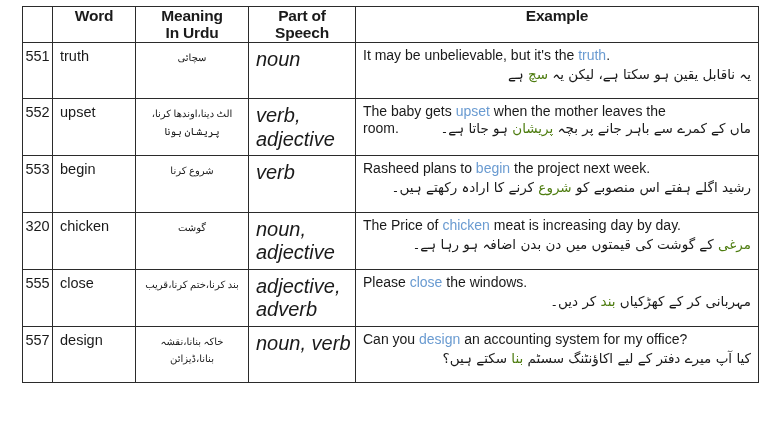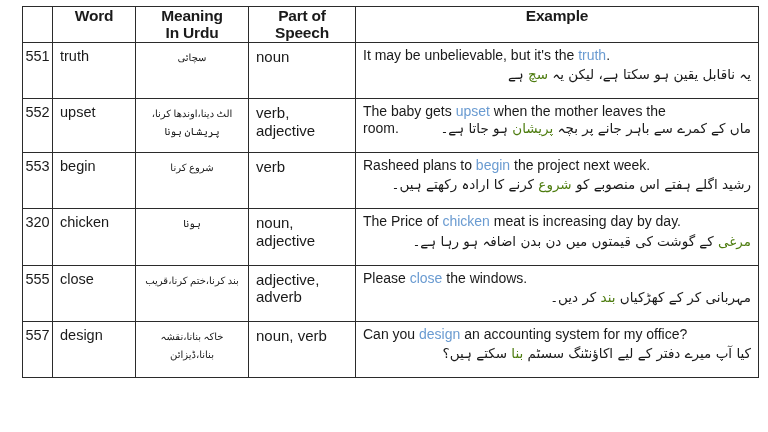--- a/index.html
+++ b/index.html
@@ -64,23 +64,24 @@
   td.urdu {
     text-align: center;
     font-size: 10px;
     padding: 6px 5px 5px 5px;
     direction: rtl;
     line-height: 1.75;
     font-family: Liberation Serif, serif;
   }
   td.urdu .urdu-line { display: block; }
   td.pos {
-    font-size: 15px;
+    font-size: 20px;
     padding: 5px 4px 4px 7px;
     line-height: 1.18;
+    font-style: italic;
   }
   td.example {
     padding: 4px 7px 15px 7px;
     font-size: 14px;
     line-height: 1.22;
   }
   .ex-en {
     display: block;
     text-align: left;
     white-space: normal;
@@ -181,21 +182,21 @@
           <td class="pos"><span>verb</span></td>
           <td class="example">
             <span class="ex-en">Rasheed plans to <span class="hl">begin</span> the project next week.</span>
             <span class="ex-ur">رشید اگلے ہفتے اس منصوبے کو <span class="hl">شروع</span> کرنے کا ارادہ رکھتے ہیں۔</span>
           </td>
         </tr>
         <tr>
           <td class="num">320</td>
           <td class="word">chicken</td>
           <td class="urdu">
-            <span class="urdu-line">ہونا</span>
+            <span class="urdu-line">گوشت</span>
           </td>
           <td class="pos"><span>noun,</span><br><span>adjective</span></td>
           <td class="example">
             <span class="ex-en">The Price of <span class="hl">chicken</span> meat is increasing day by day.</span>
             <span class="ex-ur"><span class="hl">مرغی</span> کے گوشت کی قیمتوں میں دن بدن اضافہ ہو رہا ہے۔</span>
           </td>
         </tr>
         <tr>
           <td class="num">555</td>
           <td class="word">close</td>

